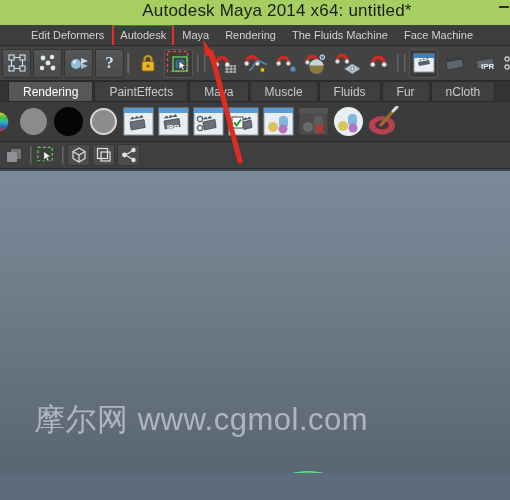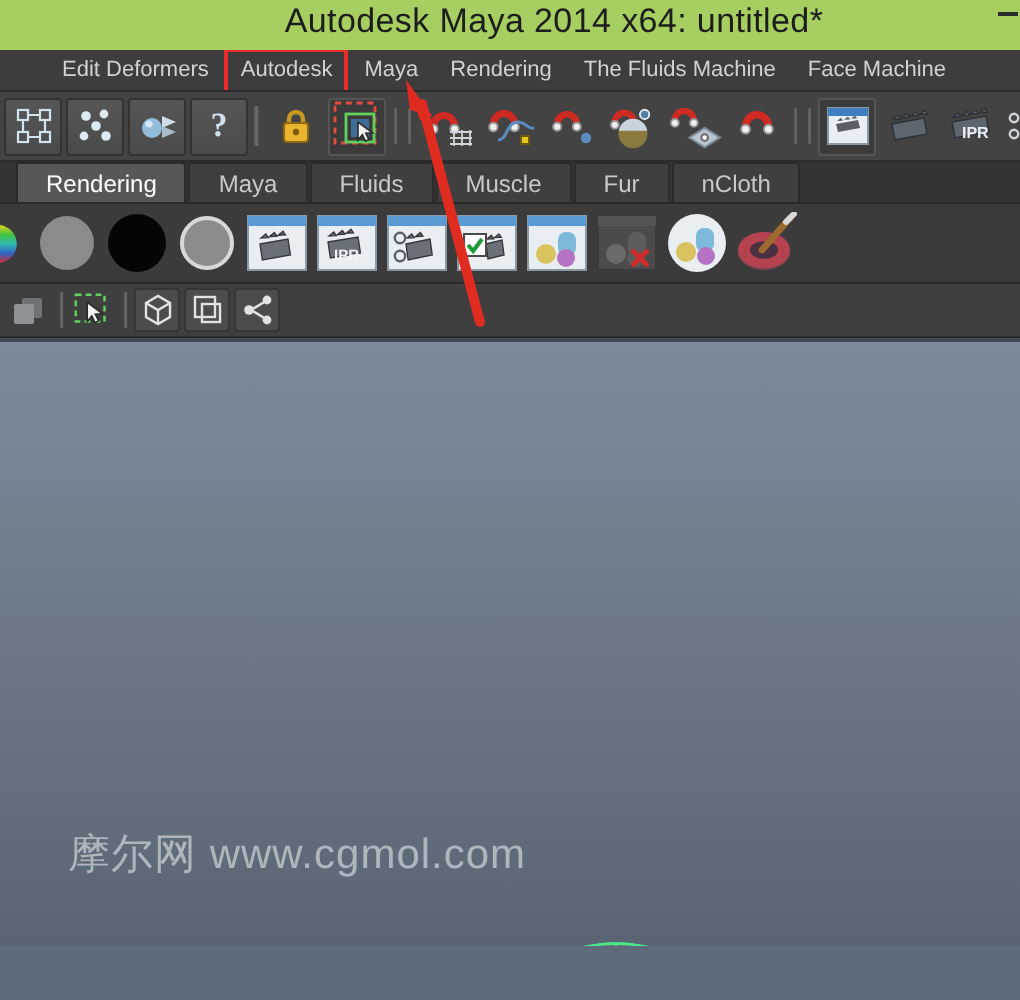--- a/index.html
+++ b/index.html
@@ -170,21 +170,21 @@
   .viewport {
     position: relative;
     height: 304px;
     background: linear-gradient(#7b8a9b 0%, #73828f 28%, #68747f 62%, #596573 100%);
     border-top: 2px solid #3f4850;
     overflow: hidden;
   }
   .watermark {
     position: absolute;
     left: 34px; bottom: 32px;
-    font-size: 21px;
+    font-size: 31px;
     color: #c2c8cf;
     opacity: .8;
     white-space: nowrap;
     letter-spacing: .5px;
   }
   .watermark .cn { font-family: "DejaVu Sans", sans-serif; }
 
   
   .cyl-wrap {
     position: absolute;
@@ -401,23 +401,24 @@
         </g>
         <circle cx="4" cy="7" r="2.1" fill="none" stroke="#cfd7dd" stroke-width="1.2"></circle>
         <circle cx="4" cy="15" r="2.1" fill="none" stroke="#cfd7dd" stroke-width="1.2"></circle>
       </svg>
     </div>
 
   </div>
 
   <div class="shelf-tabs">
     <div class="shelf-tab active">Rendering</div>
+    <div class="shelf-tab">PaintEffects</div>
     <div class="shelf-tab">Maya</div>
+    <div class="shelf-tab">Muscle</div>
     <div class="shelf-tab">Fluids</div>
-    <div class="shelf-tab">Muscle</div>
     <div class="shelf-tab">Fur</div>
     <div class="shelf-tab">nCloth</div>
   </div>
 
   <div class="shelf-content">
 
     <div class="sbtn" style="width:22px;margin-left:-8px;">
       <svg width="30" height="30" viewBox="0 0 30 30">
         <defs>
           <linearGradient id="cw" x1="0" y1="0" x2="0" y2="1">

